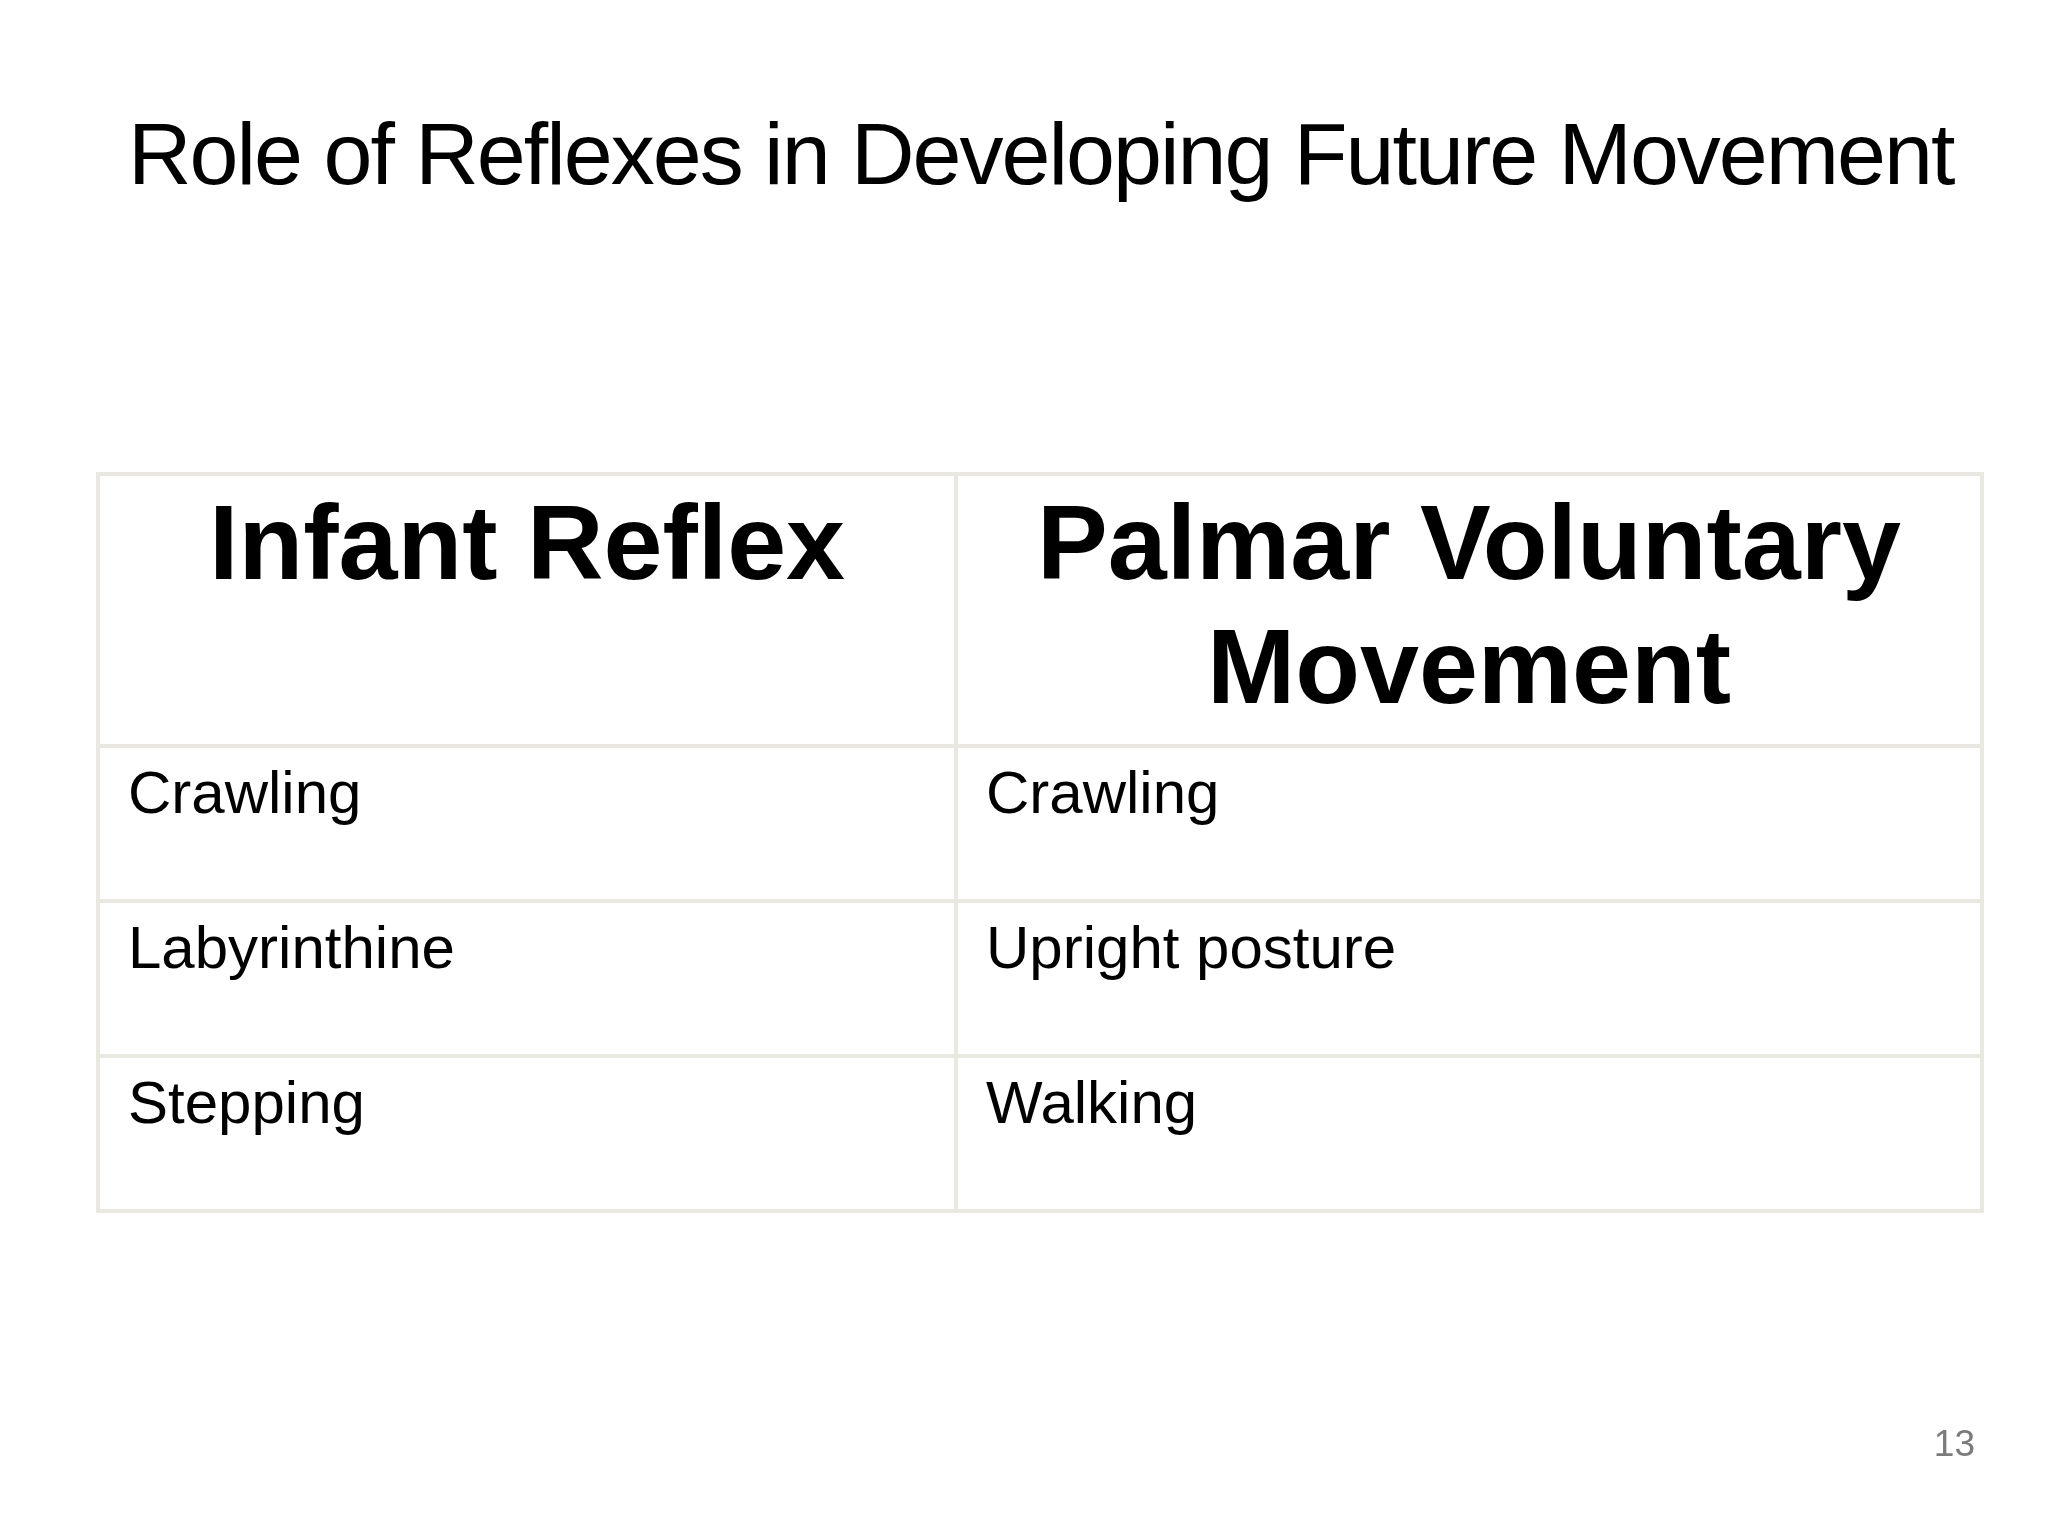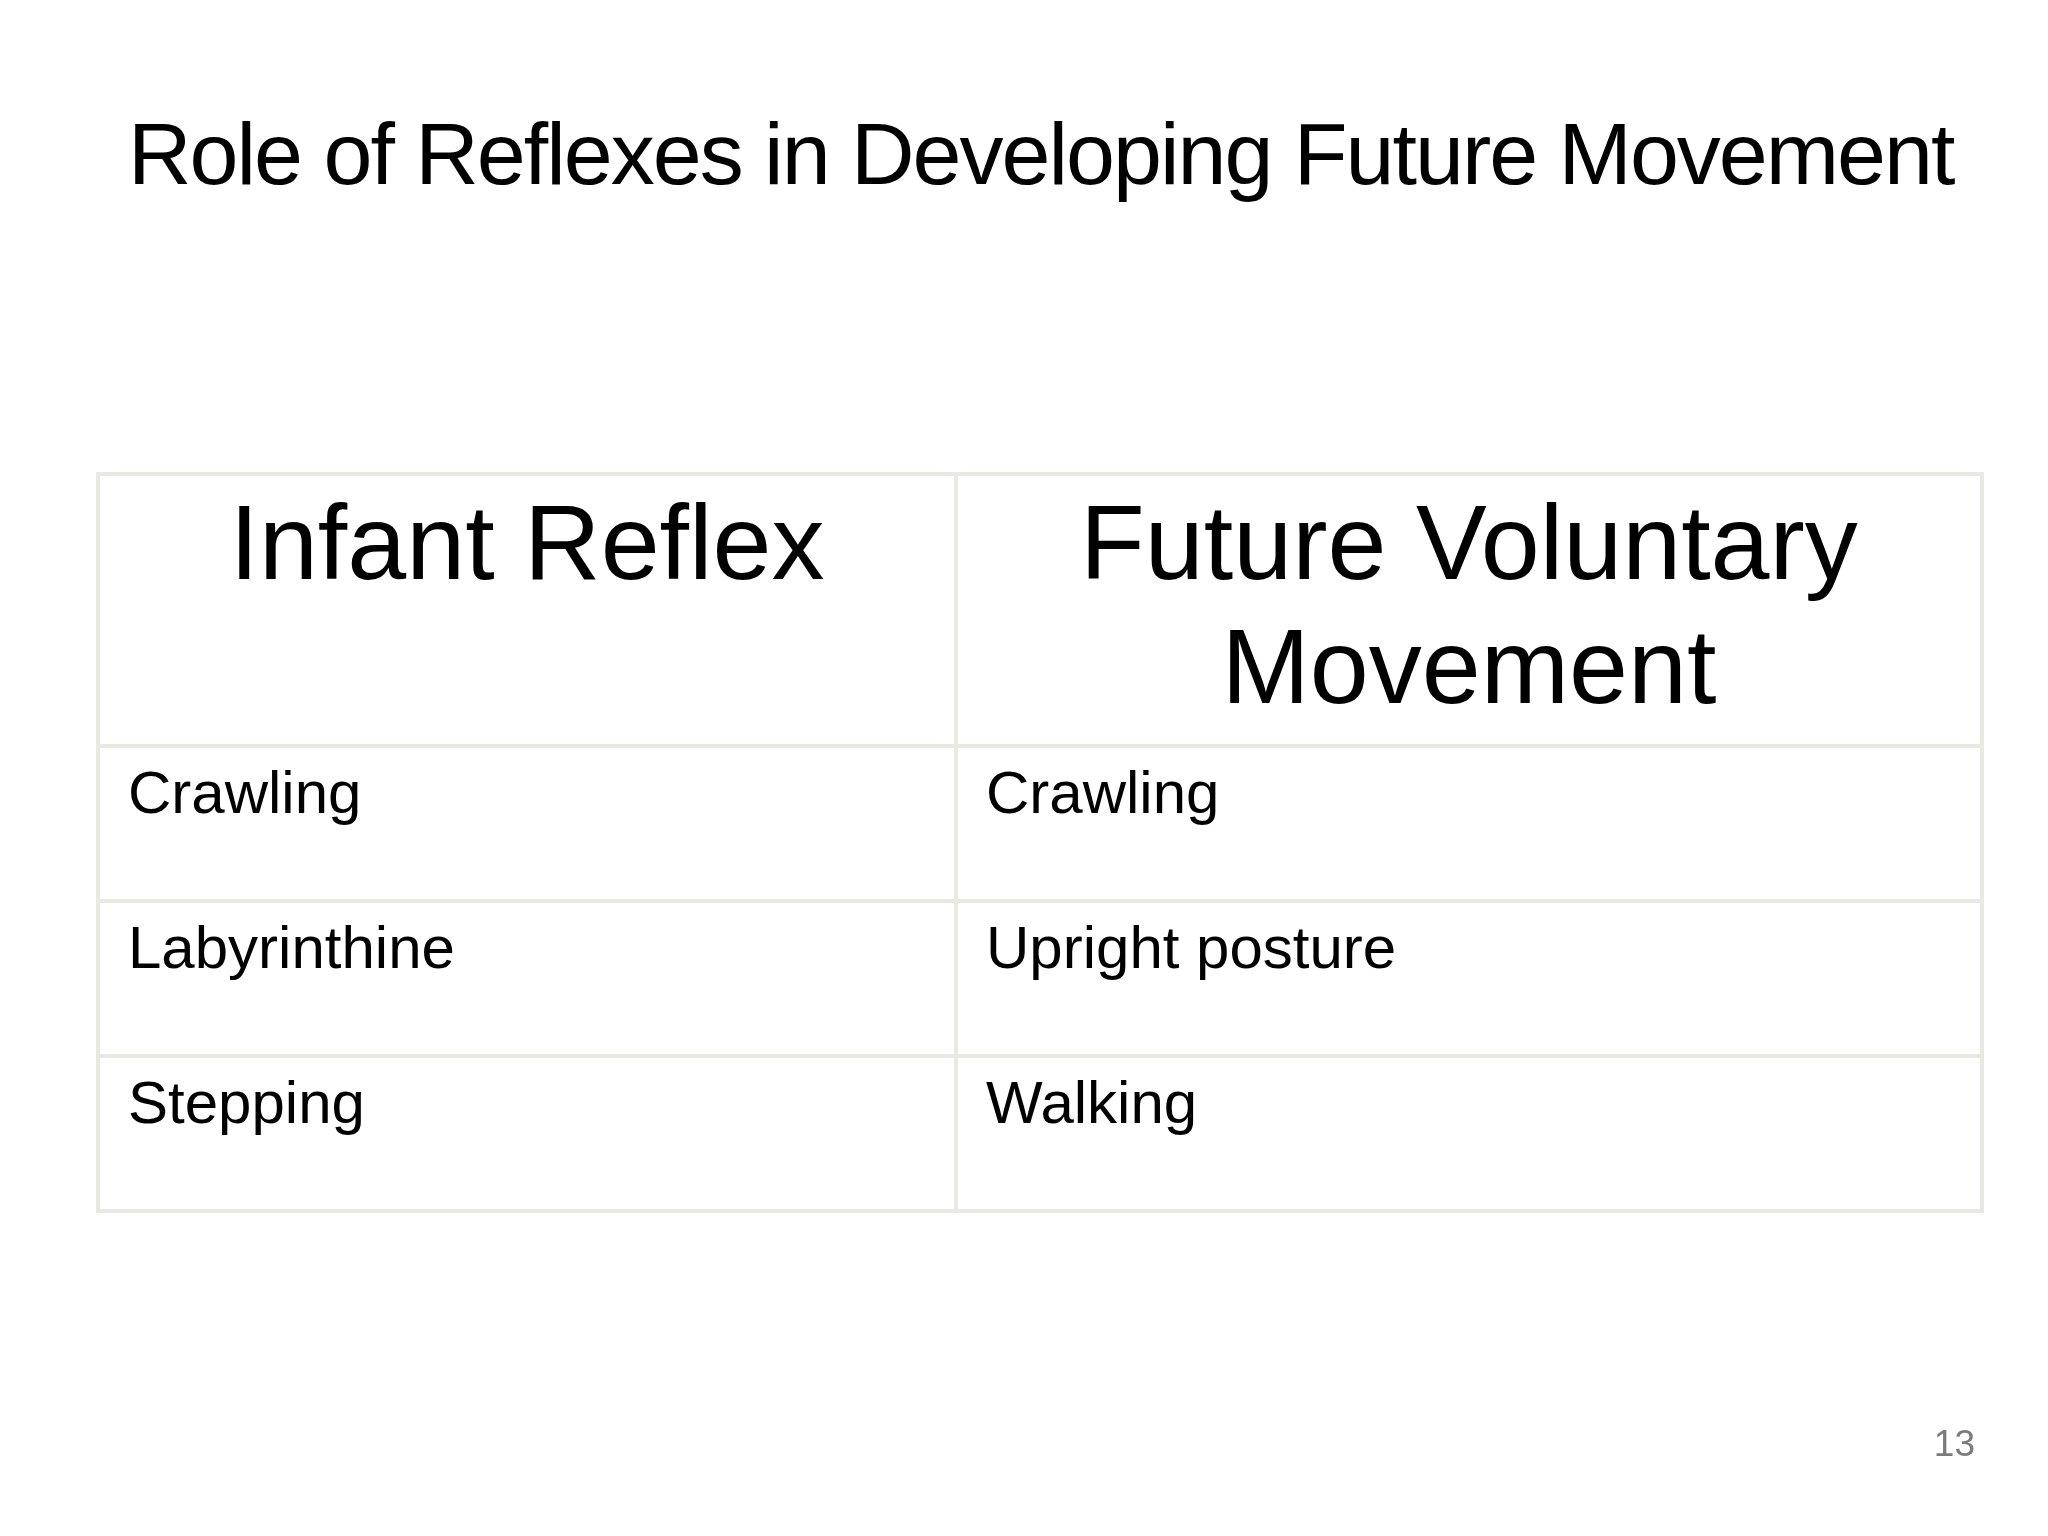--- a/index.html
+++ b/index.html
@@ -40,21 +40,21 @@
     border: 4px solid #eae9e1;
     background: #ffffff;
     color: #000000;
     vertical-align: top;
     overflow: hidden;
   }
   tr.header-row { height: 272px; }
   tr.data-row   { height: 155px; }
   table.reflex-table th {
     font-size: 106px;
-    font-weight: normal;
+    font-weight: bold;
     line-height: 1.17;
     text-align: center;
     padding: 4px 28px 0 28px;
   }
   table.reflex-table td {
     font-size: 60px;
     line-height: 1.1;
     text-align: left;
     padding: 12px 28px 0 28px;
     white-space: nowrap;
@@ -76,21 +76,21 @@
   <div class="slide-title">Role of Reflexes in Developing Future Movement</div>
 
   <table class="reflex-table">
     <colgroup>
       <col class="col-left">
       <col class="col-right">
     </colgroup>
     <tbody>
       <tr class="header-row">
         <th>Infant Reflex</th>
-        <th>Future Voluntary Movement</th>
+        <th>Palmar Voluntary Movement</th>
       </tr>
       <tr class="data-row">
         <td>Crawling</td>
         <td>Crawling</td>
       </tr>
       <tr class="data-row">
         <td>Labyrinthine</td>
         <td>Upright posture</td>
       </tr>
       <tr class="data-row">

